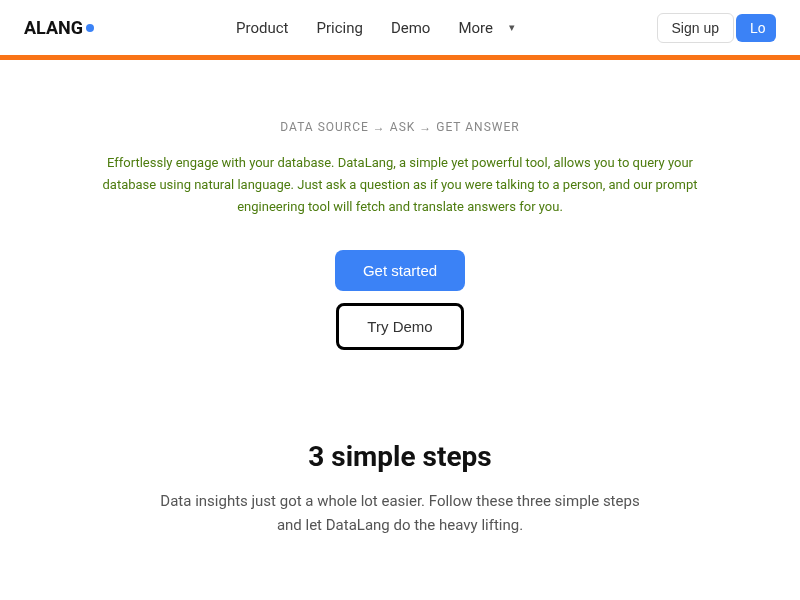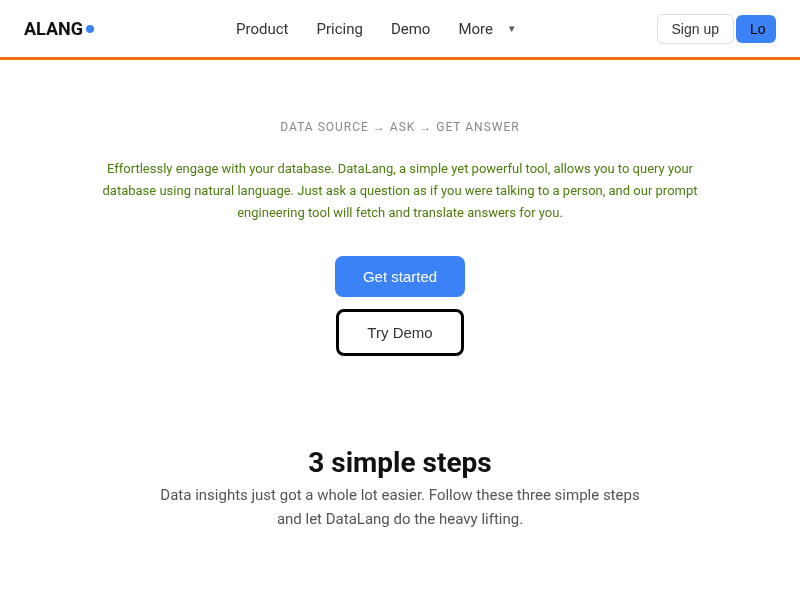--- a/index.html
+++ b/index.html
@@ -1,21 +1,21 @@
 <!DOCTYPE html>
 <html><head>
   <meta charset="utf-8">
   <style>
     * { margin: 0; padding: 0; box-sizing: border-box; }
     body { font-family: -apple-system, BlinkMacSystemFont, 'Segoe UI', Roboto, sans-serif; background: #fff; color: #333; width: 800px; height: 600px; overflow: hidden; }
 
     
     nav {
       display: flex; align-items: center; justify-content: space-between;
-      padding: 0 24px; height: 60px; border-bottom: 3px solid #f97316;
+      padding: 0 24px; height: 60px; border-bottom: 5px solid #f97316;
       background: #fff; position: relative; z-index: 10;
     }
     .nav-logo { display: flex; align-items: center; gap: 2px; font-weight: 700; font-size: 18px; color: #111; }
     .logo-dot { width: 8px; height: 8px; background: #3b82f6; border-radius: 50%; display: inline-block; margin-left: 1px; }
     .nav-links { display: flex; align-items: center; gap: 28px; }
     .nav-link { font-size: 15px; color: #333; text-decoration: none; cursor: pointer; }
     .nav-more { display: flex; align-items: center; gap: 16px; }
     .chevron-down { font-size: 11px; color: #555; }
 
     
@@ -33,44 +33,44 @@
       position: absolute; top: 2px; right: 2px; transition: left 0.2s;
     }
 
     
     .nav-right { display: flex; align-items: center; gap: 2px; }
     .btn-signup {
       font-size: 14px; color: #333; border: 1px solid #ddd; border-radius: 6px;
       padding: 6px 14px; cursor: pointer; background: #fff;
     }
     .btn-login {
-      font-size: 14px; background: #3b82f6; color: #000000; border: none;
+      font-size: 14px; background: #3b82f6; color: #ffffff; border: none;
       border-radius: 6px; padding: 6px 14px; cursor: pointer;
       width: 40px; overflow: hidden;
     }
 
     
     .hero { text-align: center; padding: 60px 80px 50px; }
-    .hero-tag { font-size: 12px; color: #888; letter-spacing: 1px; text-transform: uppercase; margin-bottom: 24px; }
+    .hero-tag { font-size: 12px; color: #888; letter-spacing: 1px; text-transform: uppercase; margin-bottom: 18px; }
     .hero-title { font-size: 42px; font-weight: 800; color: #111; line-height: 1.2; margin-bottom: 20px; }
     .hero-desc { font-size: 13px; color: #4d7c0f; line-height: 1.7; max-width: 620px; margin: 0 auto 32px; }
 
     .hero-buttons { display: flex; align-items: center; justify-content: center; gap: 12px; flex-direction: column; }
     .btn-primary {
       background: #3b82f6; color: #fff; border: none; border-radius: 8px;
       padding: 12px 28px; font-size: 15px; cursor: pointer; font-weight: 500;
     }
     .btn-secondary {
       background: #fff; color: #333; border: 3px solid #000000; border-radius: 8px;
       padding: 12px 28px; font-size: 15px; cursor: pointer; font-weight: 500;
     }
 
     
     .steps-section { text-align: center; padding: 40px 80px 24px; }
-    .steps-title { font-size: 28px; font-weight: 700; color: #111; margin-bottom: 4px; }
+    .steps-title { font-size: 28px; font-weight: 700; color: #111; margin-bottom: 16px; }
     .steps-desc { font-size: 15px; color: #555; line-height: 1.6; max-width: 500px; margin: 0 auto 30px; }
   </style>
 </head>
 <body>
 
 <nav>
   <div class="nav-logo">
     <span>ALANG</span>
       <span class="logo-dot"></span>
   </div>

